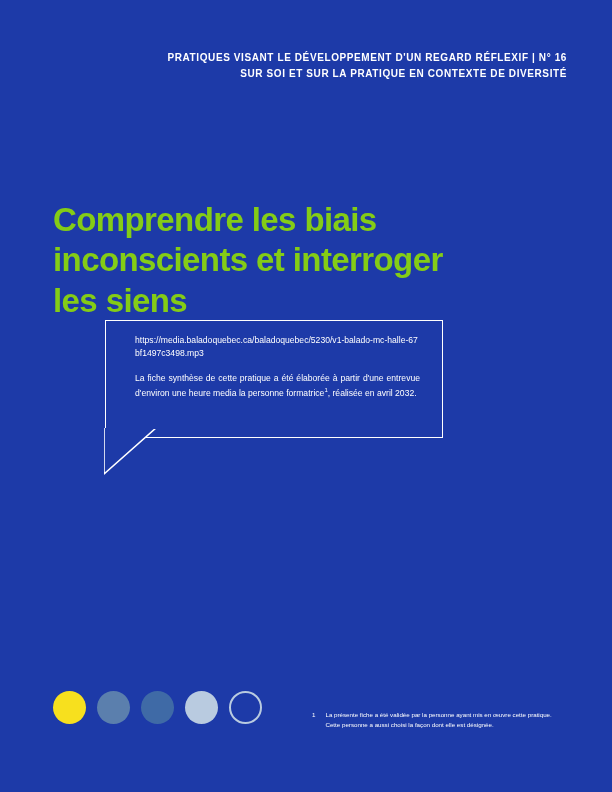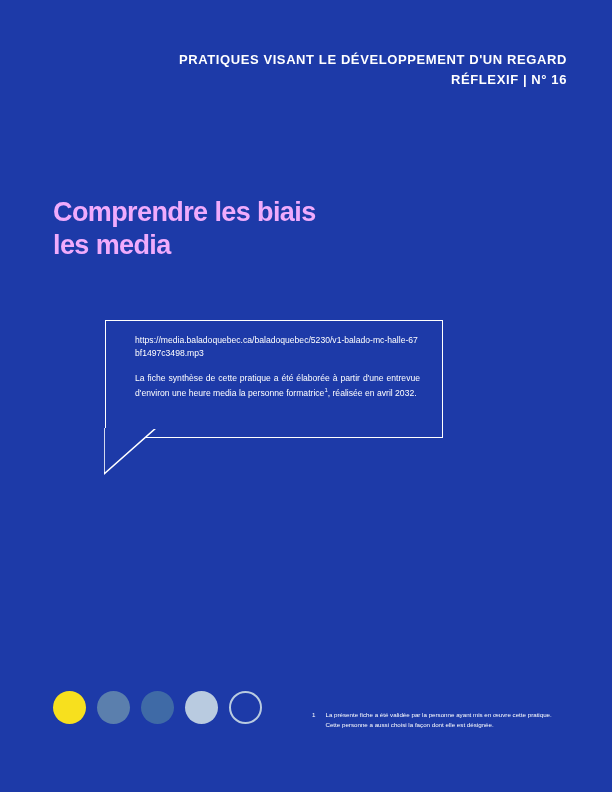--- a/index.html
+++ b/index.html
@@ -22,34 +22,34 @@
   }
 
   
   .header {
     position: absolute;
     top: 50px;
     right: 45px;
     width: 420px;
     text-align: right;
     color: #ffffff;
-    font-size: 13px;
+    font-size: 10px;
     font-weight: bold;
     letter-spacing: 0.6px;
     line-height: 1.55;
   }
 
   
   .title {
     position: absolute;
     top: 178px;
     left: 53px;
     width: 480px;
-    color: #f0abfc;
-    font-size: 27px;
+    color: #84cc16;
+    font-size: 33px;
     font-weight: bold;
     line-height: 1.22;
     letter-spacing: -0.6px;
   }
   .title .tline { display: block; }
 
   
   .bubble-wrap {
     position: absolute;
     top: 320px;
@@ -140,25 +140,27 @@
     flex: 1 1 auto;
   }
 </style>
 </head>
 <body>
 
 <div class="page">
 
   <div class="header">
     <div class="line1">PRATIQUES VISANT LE DÉVELOPPEMENT D'UN REGARD RÉFLEXIF  |  N° 16</div>
+    <div class="line2">SUR SOI ET SUR LA PRATIQUE EN CONTEXTE DE DIVERSITÉ</div>
   </div>
 
   <h1 class="title">
     <span class="tline">Comprendre les biais</span>
-    <span class="tline">les media</span>
+    <span class="tline">inconscients et interroger</span>
+    <span class="tline">les siens</span>
   </h1>
 
   <div class="bubble-wrap">
     <div class="bubble"></div>
     <svg class="tail-svg" viewBox="0 0 120 48">
       <polygon points="0,0 0,46 52,0" fill="#1d3aa8" stroke="none"></polygon>
       <polyline points="0,0 0,46 52,0" fill="none" stroke="#ffffff" stroke-width="1.6"></polyline>
       <rect x="1" y="-4" width="60" height="5" fill="#1d3aa8"></rect>
     </svg>
     <div class="bubble-inner">

